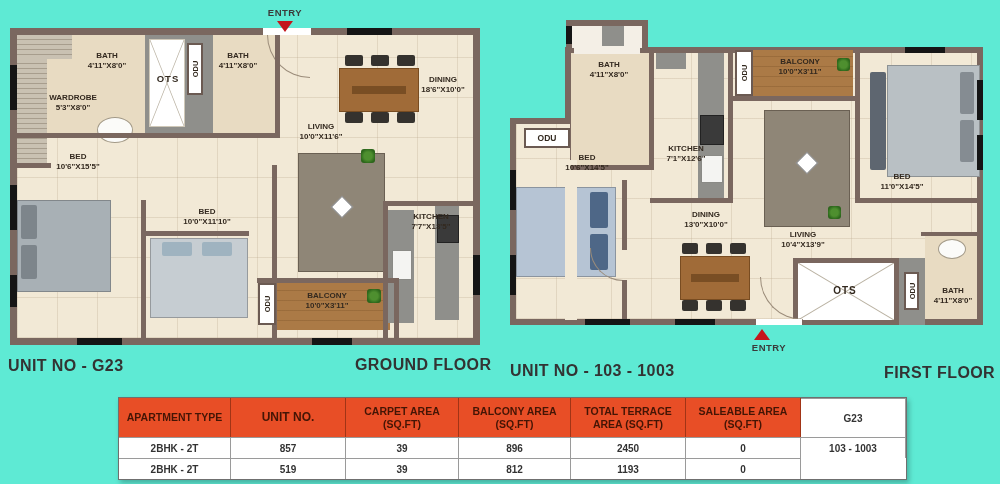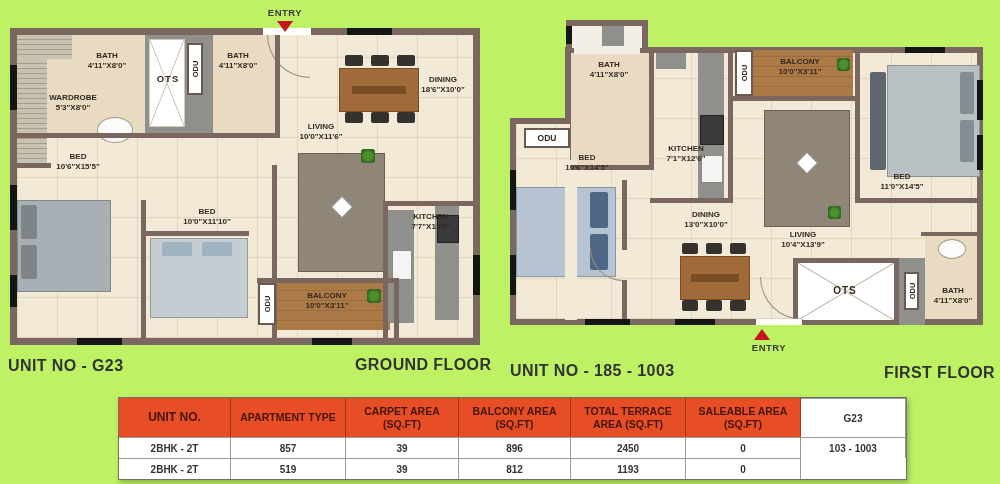--- a/index.html
+++ b/index.html
@@ -1,16 +1,16 @@
 <!DOCTYPE html>
 <html><head>
 <meta charset="utf-8">
 <style>
   html,body{margin:0;padding:0;background:#fff;}
-  .stage{position:relative;width:1000px;height:484px;background:#bef264;overflow:hidden;
+  .stage{position:relative;width:1000px;height:484px;background:#5eead4;overflow:hidden;
          font-family:"Liberation Sans",sans-serif;}
   
   .plan{position:absolute;}
   .shell{position:absolute;box-sizing:border-box;border:6px solid #7a675f;
          background-color:#f2e9d6;
          background-image:
            repeating-linear-gradient(0deg,rgba(176,156,128,.25) 0 1px,transparent 1px 40px),
            repeating-linear-gradient(90deg,rgba(176,156,128,.25) 0 1px,transparent 1px 40px);}
   #gplan{left:10px;top:28px;width:470px;height:317px;box-sizing:border-box;border:7px solid #7a675f;
          background-color:#f2e9d6;
@@ -324,26 +324,26 @@
     <div class="win" style="left:467px;top:115px;width:6px;height:35px;"></div>
     <div class="win" style="left:395px;top:27px;width:40px;height:6px;"></div>
     <div class="win" style="left:75px;top:299px;width:45px;height:6px;"></div>
     <div class="win" style="left:165px;top:299px;width:40px;height:6px;"></div>
     <div class="win" style="left:56px;top:6px;width:6px;height:18px;"></div>
   </div>
 
   <div class="tri-up" style="left:754px;top:329px;"></div>
   <div class="entrytxt" style="left:746px;top:342px;width:46px;">ENTRY</div>
 
-  <div class="caption" style="left:510px;top:362px;">UNIT NO - 185 - 1003</div>
+  <div class="caption" style="left:510px;top:362px;">UNIT NO - 103 - 1003</div>
   <div class="caption" style="left:884px;top:364px;text-align:right;">FIRST FLOOR</div>
 
   <div class="dtable">
+    <div class="th">APARTMENT TYPE</div>
     <div class="th" style="font-size:12px;">UNIT NO.</div>
-    <div class="th">APARTMENT TYPE</div>
     <div class="th">CARPET AREA (SQ.FT)</div>
     <div class="th">BALCONY AREA (SQ.FT)</div>
     <div class="th">TOTAL TERRACE AREA (SQ.FT)</div>
     <div class="th">SALEABLE AREA (SQ.FT)</div>
 
     <div class="td">G23</div>
     <div class="td">2BHK - 2T</div>
     <div class="td">857</div>
     <div class="td">39</div>
     <div class="td">896</div>

